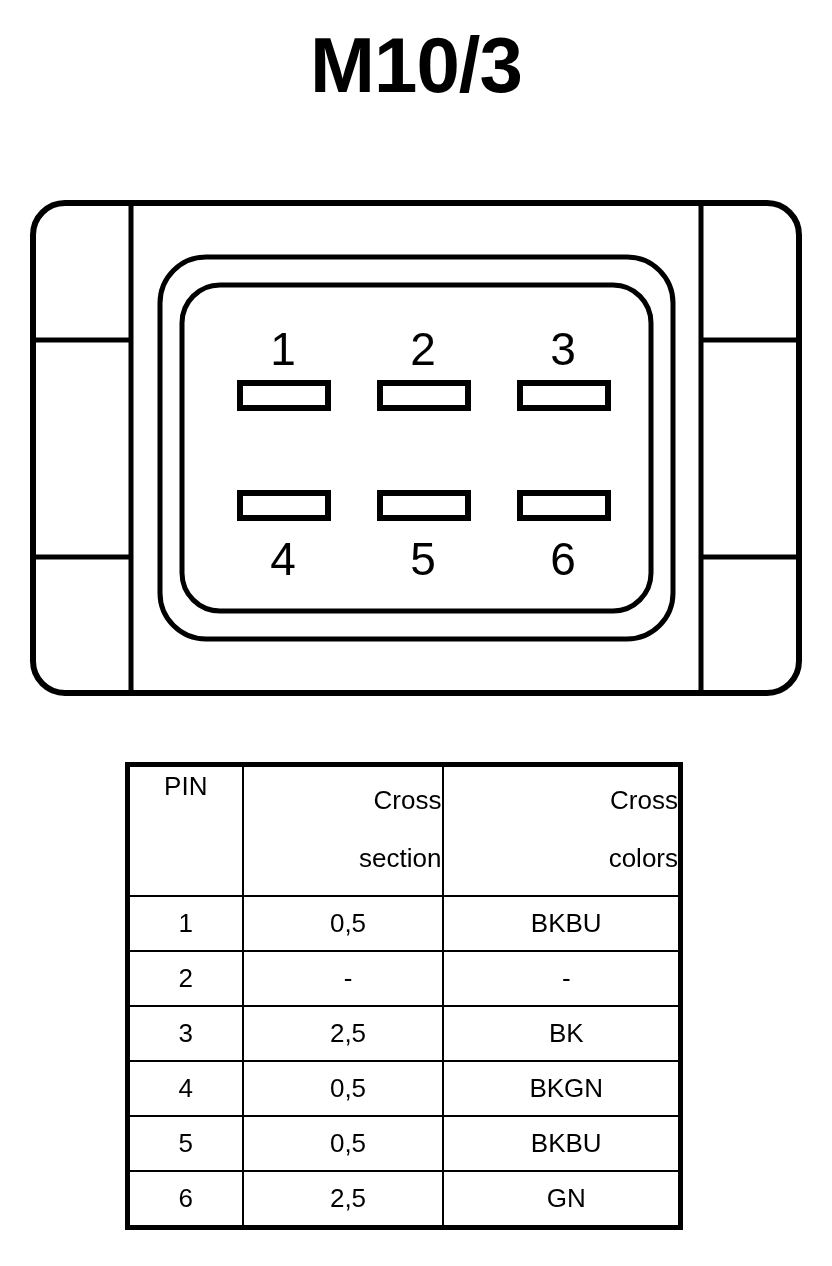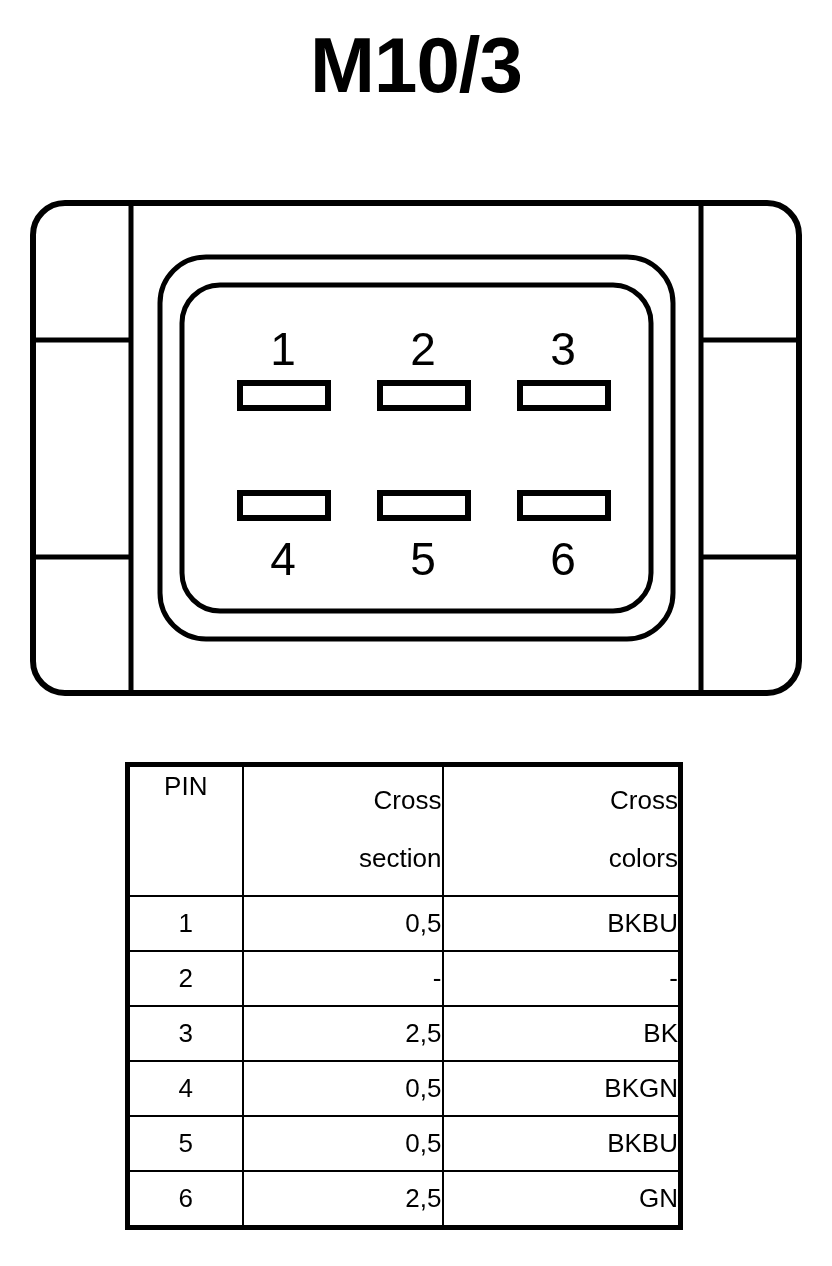--- a/index.html
+++ b/index.html
@@ -87,21 +87,21 @@
     line-height: 58px;
   }
   table.pin-table th.head-multi .l2 { display: block; }
 
   table.pin-table td.cell-pin {
     text-align: center;
     height: 53px;
     line-height: 53px;
   }
   table.pin-table td.cell-val {
-    text-align: right;
+    text-align: center;
     padding-left: 11px;
     height: 53px;
     line-height: 53px;
   }
 </style>
 </head>
 <body>
 
 <div id="page-title">M10/3</div>
 

